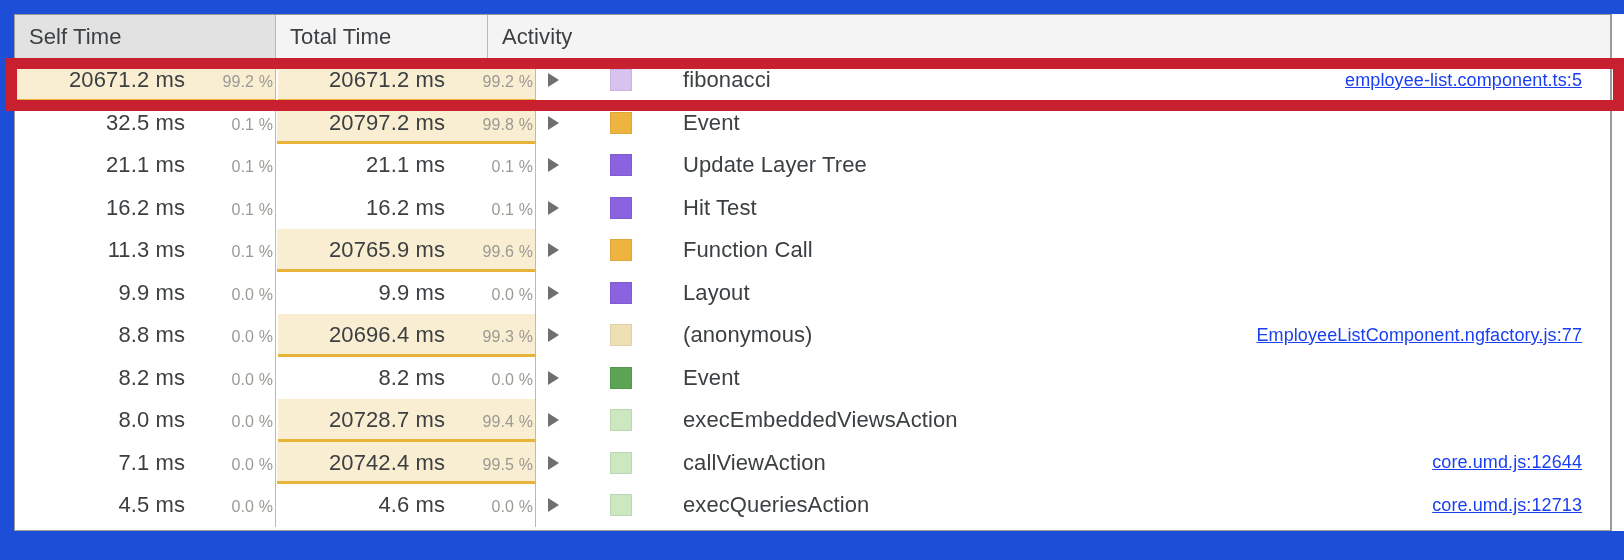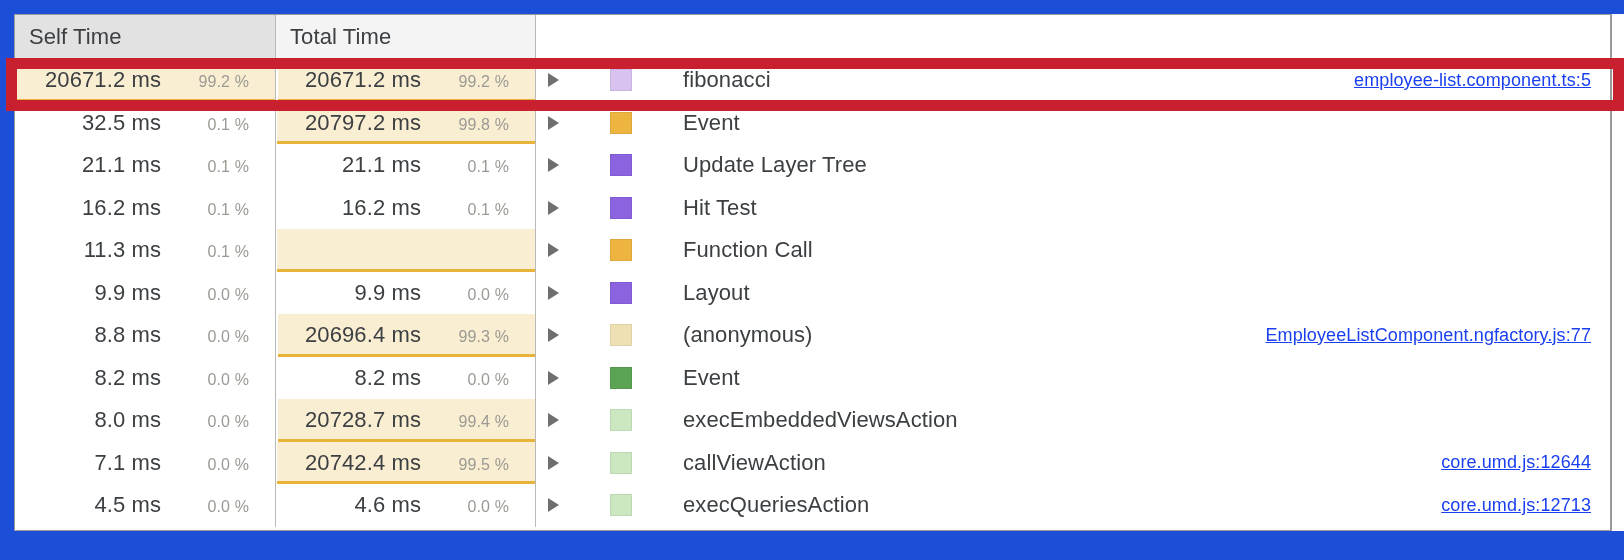--- a/index.html
+++ b/index.html
@@ -49,41 +49,41 @@
     align-items: center;
     font-size: 22px;
     color: #3c4043;
     letter-spacing: 0.1px;
     padding-left: 14px;
     background: #f4f4f4;
     border-right: 1px solid #b9b9b9;
   }
   .th.sorted { background: #e2e2e2; }
   .th.c1 { width: 261px; }
-  .th.c2 { width: 260px; }
+  .th.c2 { width: 212px; }
   .th.c3 { flex: 1 1 auto; border-right: none; }
 
   
   .tbody { position: relative; }
 
   .trow {
     display: flex;
     height: 42.5px;
     box-sizing: border-box;
   }
 
   .cell-num {
     position: relative;
     box-sizing: border-box;
     width: 261px;
     border-right: 1px solid #b9b9b9;
     display: flex;
     align-items: center;
     justify-content: flex-end;
-    padding-right: 26px;
+    padding-right: 2px;
     overflow: hidden;
   }
   .cell-num.c2 { width: 260px; }
 
   
   .bar {
     position: absolute;
     top: 0;
     bottom: 0;
     right: 0;
@@ -113,21 +113,21 @@
     min-width: 74px;
     text-align: right;
   }
 
   .cell-activity {
     position: relative;
     flex: 1 1 auto;
     display: flex;
     align-items: center;
     padding-left: 12px;
-    padding-right: 19px;
+    padding-right: 28px;
     overflow: hidden;
     gap: 37px;
   }
 
   .disclosure {
     width: 0;
     height: 0;
     border-left: 11px solid #6f6f6f;
     border-top: 7px solid transparent;
     border-bottom: 7px solid transparent;
@@ -196,20 +196,23 @@
 
   <div class="table-frame">
 
     <div class="thead">
       <div class="th c1 sorted">
         <span>Self Time</span>
       </div>
       <div class="th c2">
         <span>Total Time</span>
       </div>
+      <div class="th c3">
+        <span>Activity</span>
+      </div>
     </div>
 
     <div class="tbody" id="tbody">
         <div class="trow">
           <div class="cell-num">
             <div class="bar" style="width: 99.2%;"></div>
             <div class="num-wrap">
               <span class="ms">20671.2 ms</span>
               <span class="pct">99.2 %</span>
             </div>
@@ -288,20 +291,24 @@
         </div>
         <div class="trow">
           <div class="cell-num">
             <div class="num-wrap">
               <span class="ms">11.3 ms</span>
               <span class="pct">0.1 %</span>
             </div>
           </div>
           <div class="cell-num c2">
             <div class="bar" style="width: 99.6%;"></div>
+            <div class="num-wrap">
+              <span class="ms">20765.9 ms</span>
+              <span class="pct">99.6 %</span>
+            </div>
           </div>
           <div class="cell-activity">
             <span class="disclosure"></span>
             <span class="swatch" style="background: rgb(238, 180, 64);"></span>
             <span class="act-label">Function Call</span>
           </div>
         </div>
         <div class="trow">
           <div class="cell-num">
             <div class="num-wrap">

